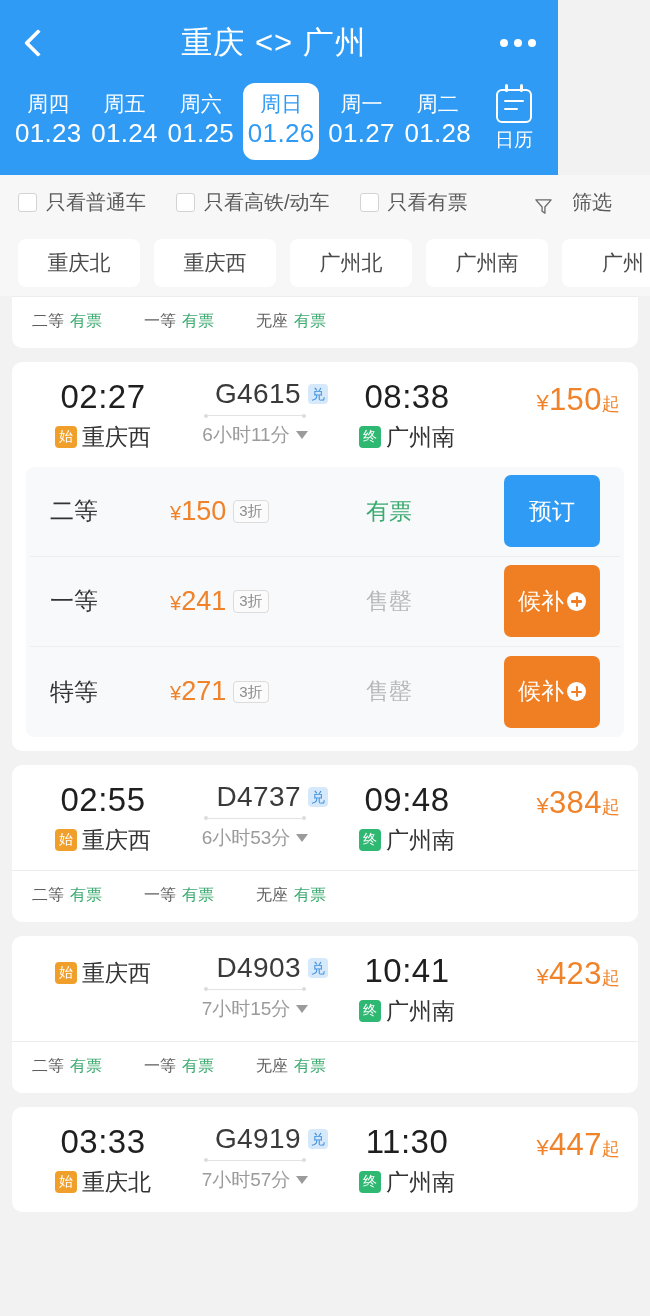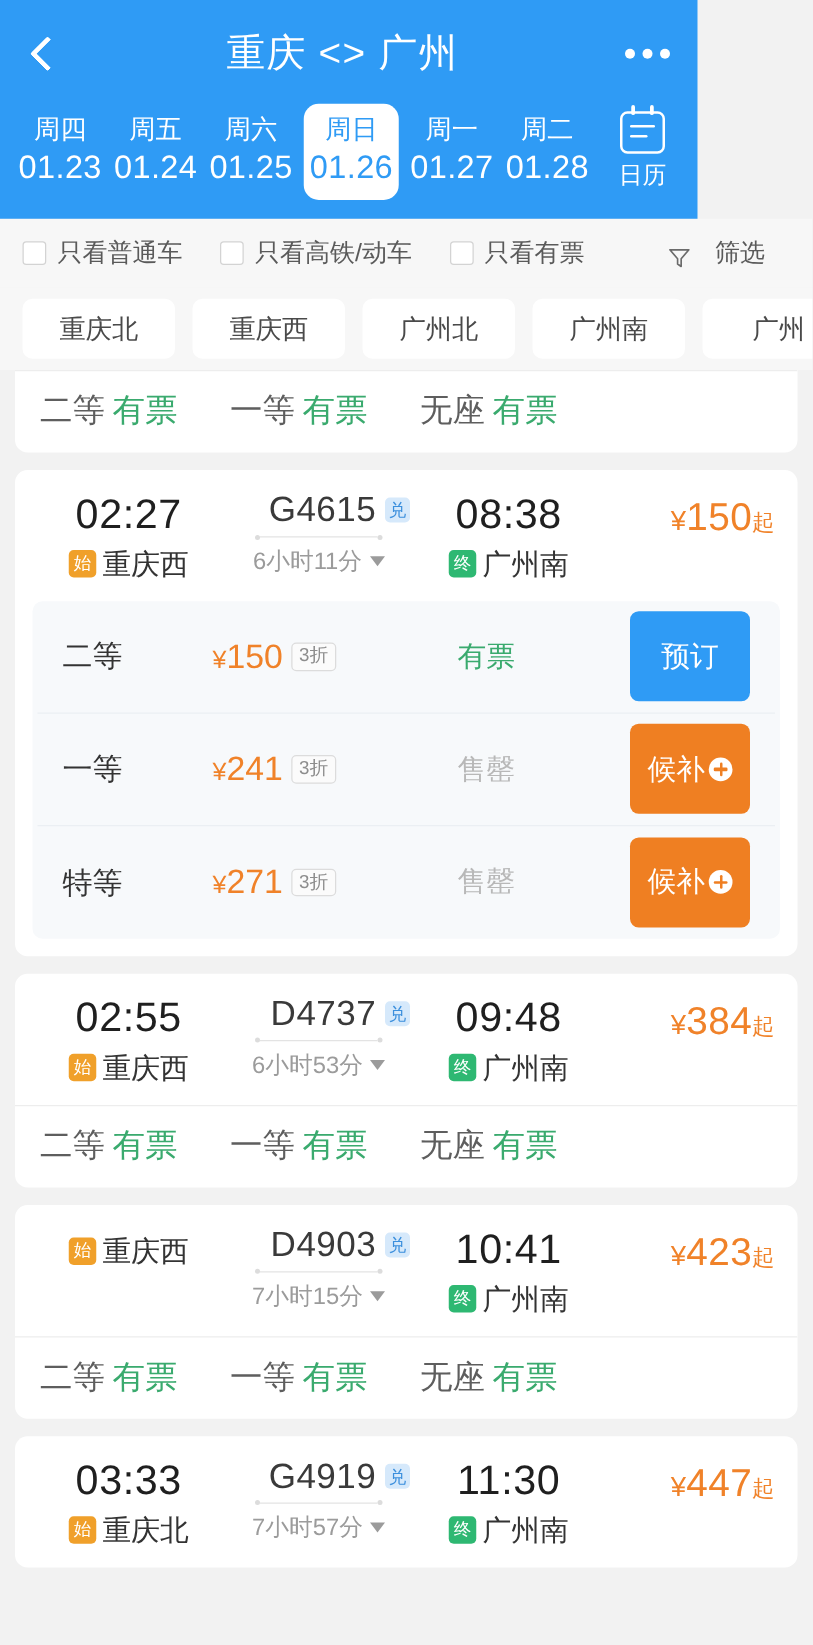--- a/index.html
+++ b/index.html
@@ -297,21 +297,21 @@
   .price-qi { font-size: 18px; }
 
   
   .seat-summary {
     border-top: 1px solid #ededed;
     padding: 14px 20px 16px;
     display: flex;
     align-items: center;
   }
   .seat-sum-item {
-    font-size: 26px;
+    font-size: 16px;
     color: #5e5e5e;
     margin-right: 42px;
     white-space: nowrap;
   }
   .seat-sum-item .avail { color: #3aaa6e; margin-left: 6px; }
 
   
   .seat-panel {
     background: #f7f9fb;
     margin: 0 14px 14px;

